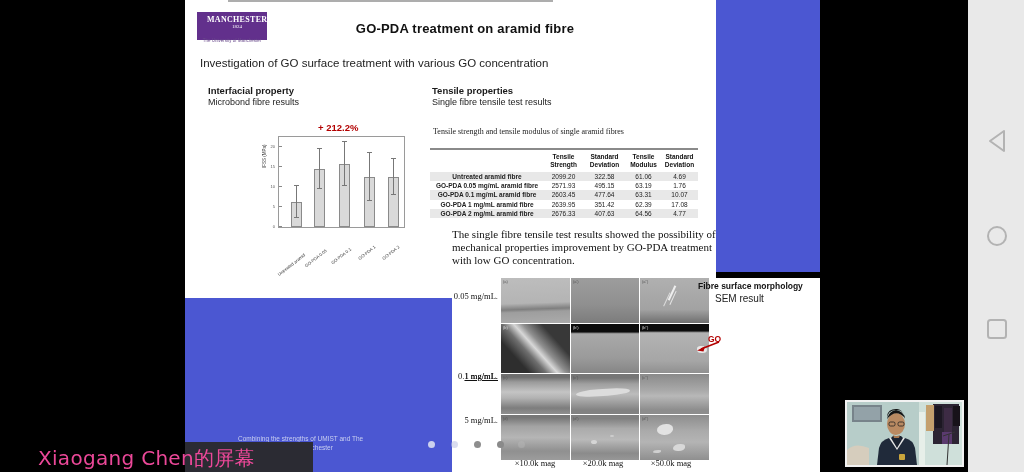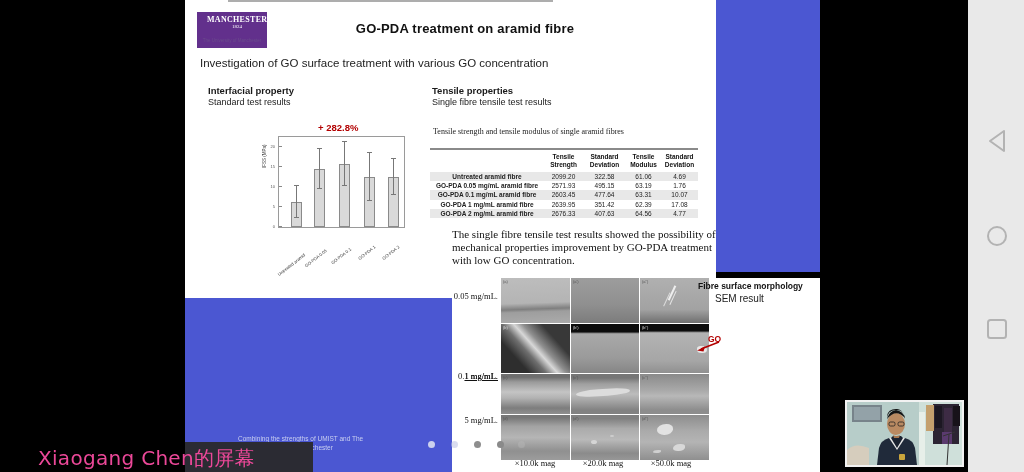--- a/index.html
+++ b/index.html
@@ -9,21 +9,21 @@
 
   
   #slide        { left:185px; top:0; width:531px; height:298px; background:#fff; }
   #sem-panel    { left:452px; top:278px; width:368px; height:194px; background:#fff; }
   #blue-right   { left:716px; top:0; width:104px; height:272px; background:#4b57d2; }
   #blue-bottom  { left:185px; top:298px; width:267px; height:174px; background:#4b57d2; }
   #navbar       { left:968px; top:0; width:56px; height:472px; background:#e9e9e9; }
   #top-sliver   { left:228px; top:0; width:325px; height:2px; background:#adadad; }
 
   
-  #logo-box { left:197px; top:12px; width:70px; height:36px; background:#62308c;
+  #logo-box { left:197px; top:12px; width:70px; height:28px; background:#62308c;
               color:#fff; text-align:center; font-family:"Liberation Serif",serif;padding-left:10px; }
   #logo-name { font-size:8px; font-weight:bold; letter-spacing:.3px; padding-top:4px; line-height:8px; }
   #logo-year { font-size:5px; line-height:6px; }
   #logo-sub  { left:193px; top:38px; width:78px; text-align:center; font-size:4.5px; color:#6a4a8c; }
 
   
   #title    { left:250px; top:21px; width:430px; text-align:center;
               font-size:13px; font-weight:bold; color:#111; letter-spacing:.2px; }
   #subtitle { left:200px; top:57px; font-size:11.5px; color:#222; }
 
@@ -145,22 +145,22 @@
 <div class="abs" id="logo-box">
   <div id="logo-name">MANCHESTER</div>
   <div id="logo-year">1824</div>
 </div>
 <div class="abs" id="logo-sub">The University of Manchester</div>
 
 <div class="abs" id="title">GO-PDA treatment on aramid fibre</div>
 <div class="abs" id="subtitle">Investigation of GO surface treatment with various GO concentration</div>
 
 <div class="abs h-bold" id="if-heading">Interfacial property</div>
-<div class="abs h-sub" id="if-sub">Standard test results</div>
-<div class="abs" id="chart-annot">+ 282.8%</div>
+<div class="abs h-sub" id="if-sub">Microbond fibre results</div>
+<div class="abs" id="chart-annot">+ 212.2%</div>
 <div class="abs" id="ylabel">IFSS (MPa)</div>
 <div class="abs" id="chart-plot">
     <div class="ymark" style="bottom: 0px;"></div>
     <div class="ytick" style="bottom: -2px;">0</div>
     <div class="ymark" style="bottom: 20px;"></div>
     <div class="ytick" style="bottom: 18px;">5</div>
     <div class="ymark" style="bottom: 40px;"></div>
     <div class="ytick" style="bottom: 38px;">10</div>
     <div class="ymark" style="bottom: 60px;"></div>
     <div class="ytick" style="bottom: 58px;">15</div>

